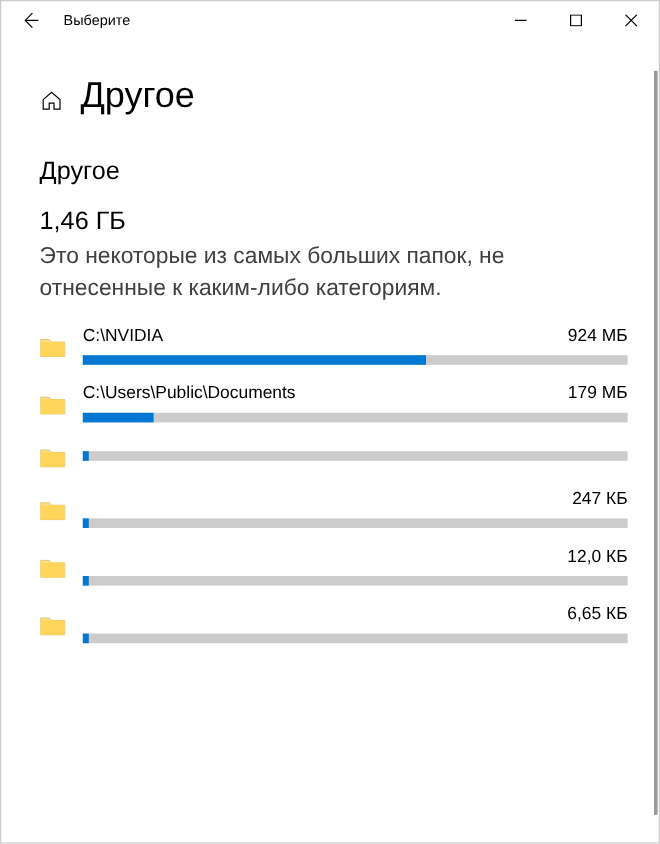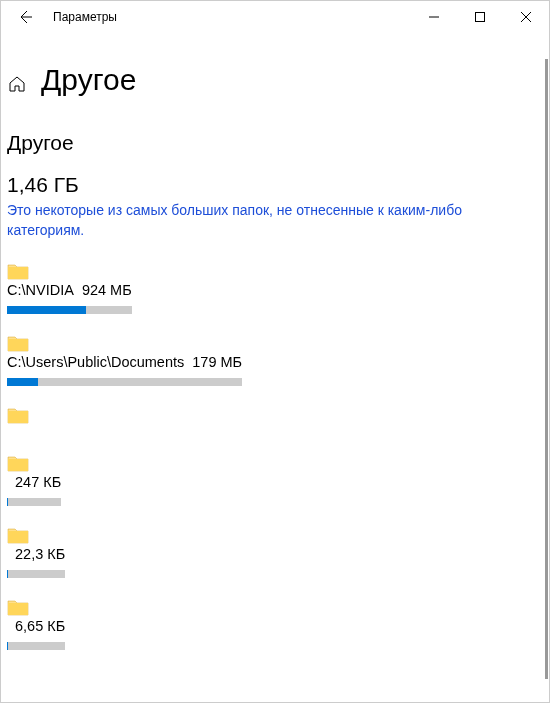--- a/index.html
+++ b/index.html
@@ -30,21 +30,21 @@
     flex: 1;
   }
   .window-controls { display: flex; }
   .wc-btn {
     width: 46px; height: 32px;
     display: flex; align-items: center; justify-content: center;
     font-size: 14px;
   }
   .wc-btn svg { width: 10px; height: 10px; }
   .content {
-    padding: 8px 26px 0 6px;
+    padding: 8px 26px 0 32px;
     height: calc(100% - 32px);
     overflow: hidden;
     position: relative;
   }
   .header-row {
     display: flex;
     align-items: center;
     margin: 22px 0 34px 0;
   }
   .home-icon {
@@ -63,31 +63,30 @@
     font-weight: 400;
     margin-bottom: 12px;
   }
   .total-size {
     font-size: 21px;
     font-weight: 400;
     margin-top: 18px;
     margin-bottom: 4px;
   }
   .desc {
-    font-size: 14px;
+    font-size: 19px;
     line-height: 1.4;
     margin-bottom: 12px;
-    color: #1d4ed8;
+    color: #404040;
   }
   .folder-list { margin-top: 12px; }
   .folder-item {
     display: flex;
-    align-items: flex-start;
+    align-items: center;
     padding: 6px 0 10px 0;
-    flex-direction: column;
   }
   .folder-ico {
     width: 22px;
     height: 22px;
     margin-top: 2px;
     margin-right: 14px;
     flex-shrink: 0;
   }
   .folder-body { flex: 1; min-width: 0; }
   .folder-top {
@@ -120,21 +119,21 @@
 </head>
 <body>
 
 <div class="titlebar">
   <div class="back-btn">
     <svg viewBox="0 0 16 16" width="16" height="16">
         <path d="M10 2 L4 8 L10 14" stroke="#000" stroke-width="1" fill="none"></path>
         <path d="M4 8 H15" stroke="#000" stroke-width="1"></path>
       </svg>
   </div>
-  <div class="titlebar-title">Параметры</div>
+  <div class="titlebar-title">Выберите</div>
   <div class="window-controls">
     <div class="wc-btn">
       <svg viewBox="0 0 10 10">
           <line x1="0" y1="5" x2="10" y2="5" stroke="#000" stroke-width="1"></line>
         </svg>
     </div>
     <div class="wc-btn">
       <svg viewBox="0 0 10 10">
           <rect x="0.5" y="0.5" width="9" height="9" stroke="#000" stroke-width="1" fill="none"></rect>
         </svg>
@@ -220,21 +219,21 @@
     </div>
       </div>
       <div class="folder-item">
     <div class="folder-ico"><svg viewBox="0 0 22 22" width="22" height="22">
   <path d="M1 5 h7 l2 2 h11 v12 h-20 z" fill="#ffe08a" stroke="#d4a72c" stroke-width="0.5"></path>
   <path d="M1 7 h20 v12 h-20 z" fill="#ffd65a"></path>
 </svg></div>
     <div class="folder-body">
       <div class="folder-top">
         <span class="folder-path"></span>
-        <span class="folder-size">22,3 КБ</span>
+        <span class="folder-size">12,0 КБ</span>
       </div>
       <div class="bar-track">
         <div class="bar-fill" style="width:1%"></div>
       </div>
     </div>
       </div>
       <div class="folder-item">
     <div class="folder-ico"><svg viewBox="0 0 22 22" width="22" height="22">
   <path d="M1 5 h7 l2 2 h11 v12 h-20 z" fill="#ffe08a" stroke="#d4a72c" stroke-width="0.5"></path>
   <path d="M1 7 h20 v12 h-20 z" fill="#ffd65a"></path>

